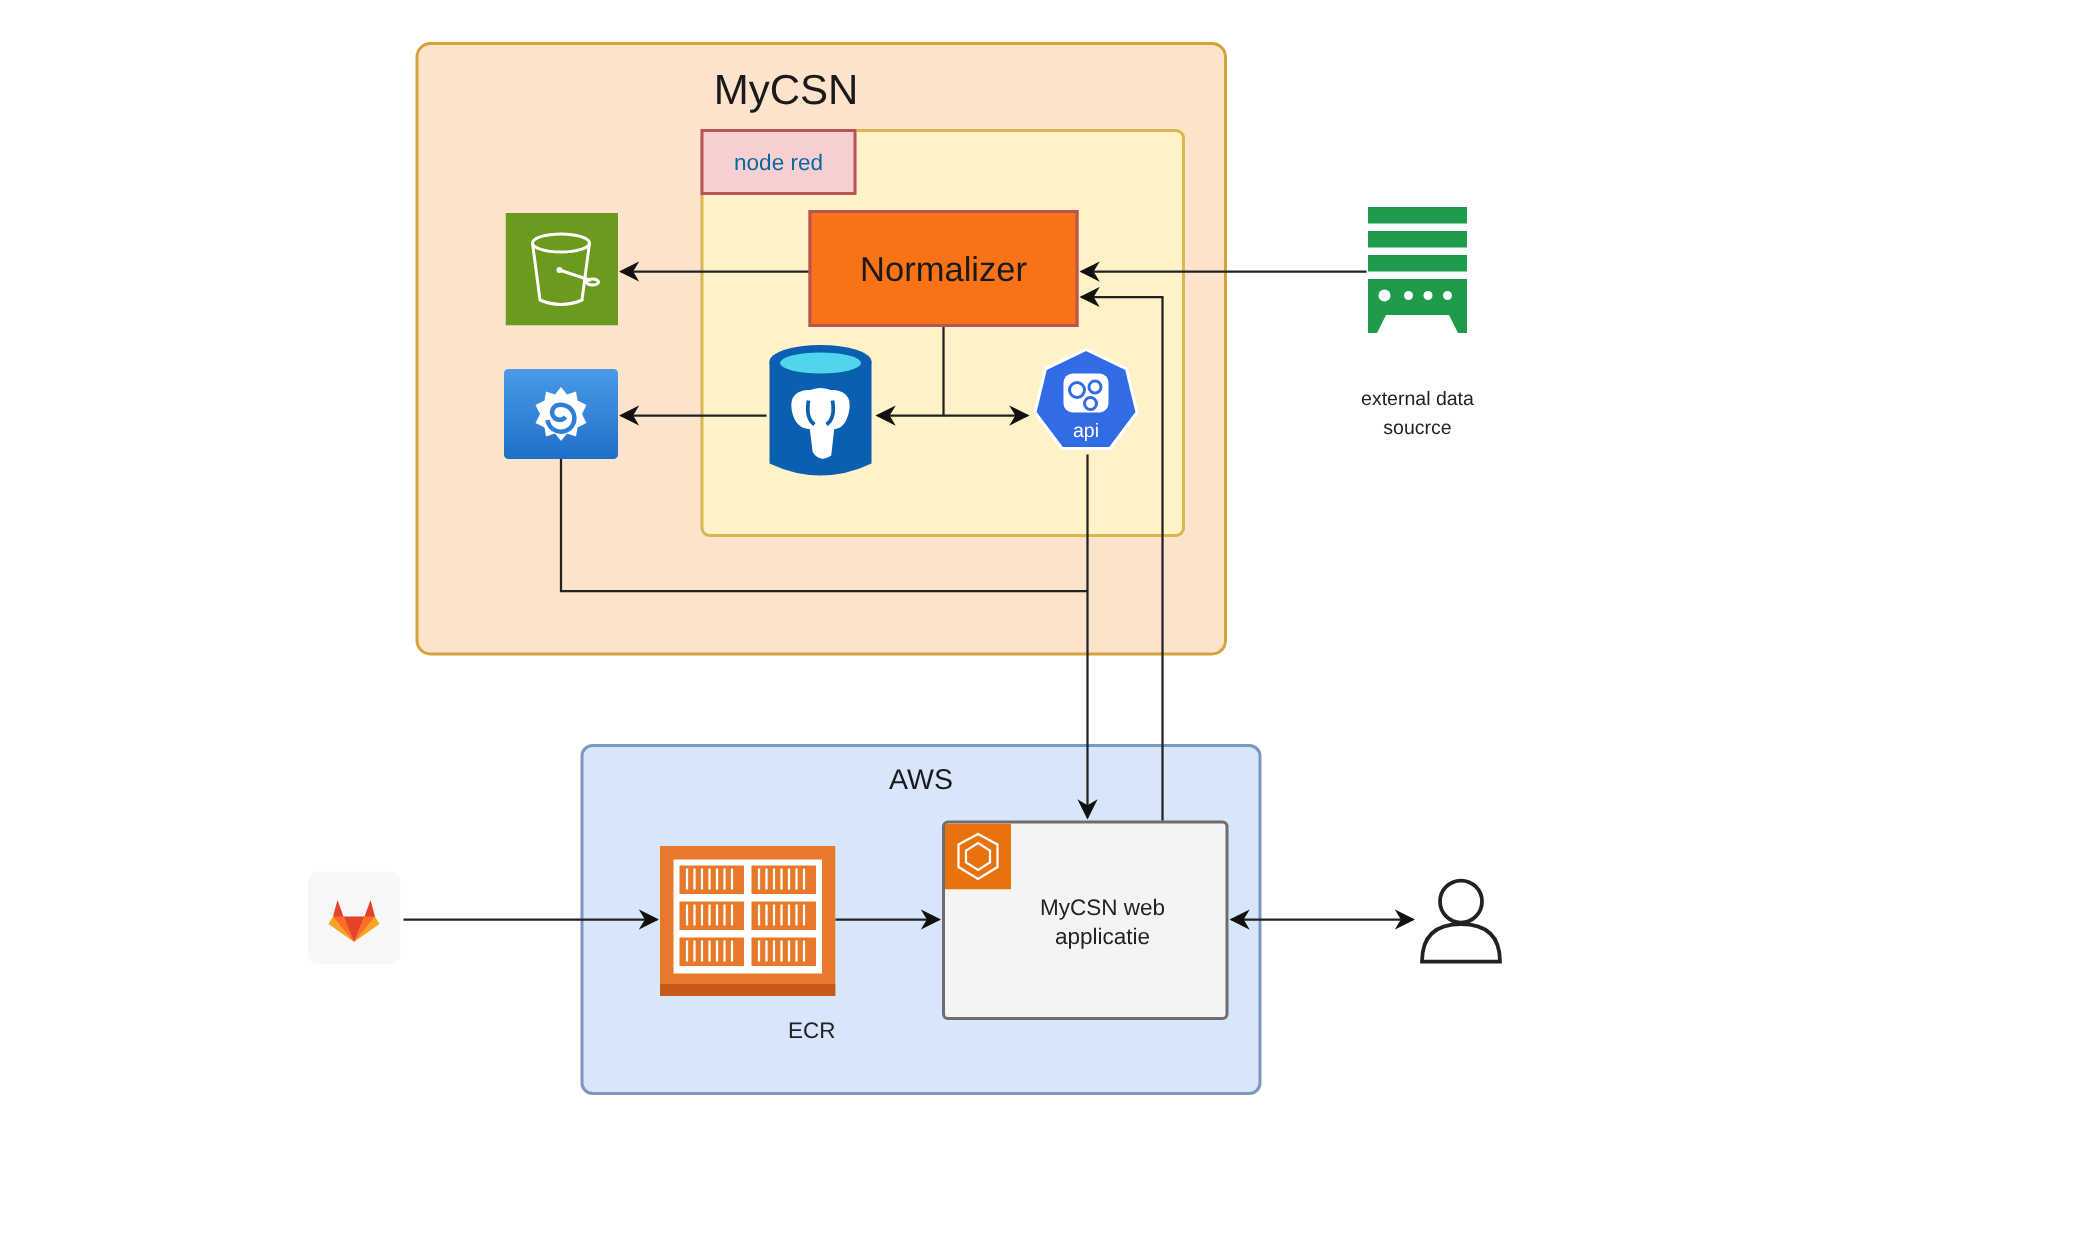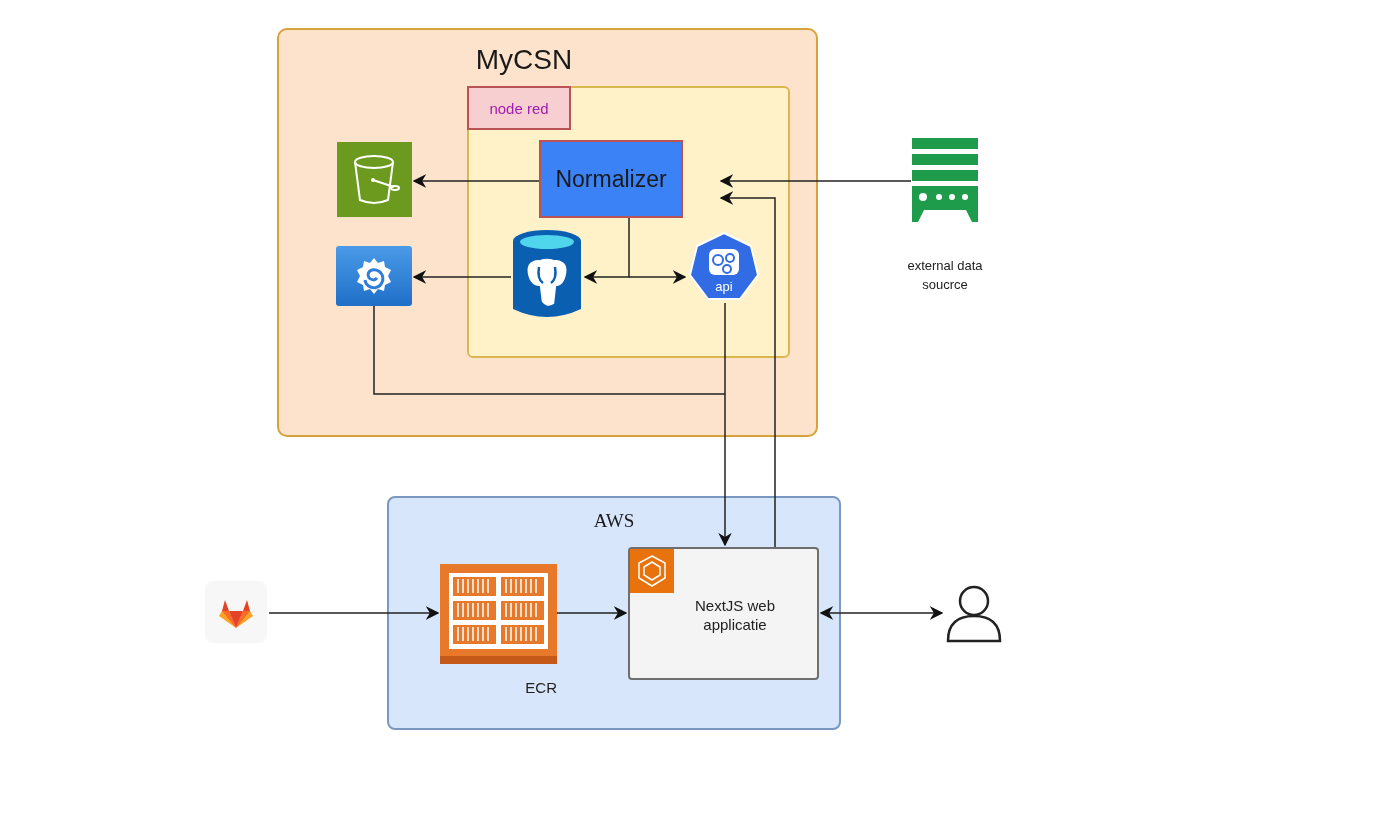--- a/index.html
+++ b/index.html
@@ -1,24 +1,24 @@
 <!DOCTYPE html>
 <html><head>
 <meta charset="utf-8">
 <style>
   html, body { margin:0; padding:0; background:#ffffff; }
   body { width:1382px; height:833px; position:relative; overflow:hidden; font-family:"Liberation Sans", sans-serif; }
   .abs { position:absolute; }
   .container-mycsn { left:277px; top:28px; width:541px; height:409px; background:#fde3cc; border:2px solid #d6a23a; border-radius:10px; box-sizing:border-box; }
   .title-mycsn { left:277px; top:44px; width:494px; text-align:center; font-size:28px; color:#1a1a1a; }
   .container-nodered { left:467px; top:86px; width:323px; height:272px; background:#fff1c8; border:2px solid #d8b751; border-radius:6px; box-sizing:border-box; }
-  .label-nodered { left:467px; top:86px; width:104px; height:44px; background:#f8cfd1; border:2px solid #b85456; box-sizing:border-box; font-size:15px; color:#a21caf; display:flex; align-items:center; justify-content:center; }
-  .normalizer { left:539px; top:140px; width:144px; height:78px; background:#3b82f6; border:2px solid #b85456; box-sizing:border-box; font-size:23px; color:#1a1a1a; display:flex; align-items:center; justify-content:center; }
+  .label-nodered { left:467px; top:86px; width:104px; height:44px; background:#f8cfd1; border:2px solid #b85456; box-sizing:border-box; font-size:15px; color:#0369a1; display:flex; align-items:center; justify-content:center; }
+  .normalizer { left:539px; top:140px; width:180px; height:78px; background:#f97316; border:2px solid #b85456; box-sizing:border-box; font-size:23px; color:#1a1a1a; display:flex; align-items:center; justify-content:center; }
   .container-aws { left:387px; top:496px; width:454px; height:234px; background:#d7e6fa; border:2px solid #7a98c0; border-radius:8px; box-sizing:border-box; }
-  .title-aws { left:387px; top:510px; width:454px; text-align:center; font-size:19px; color:#1a1a1a;font-family:Liberation Serif, serif; }
+  .title-aws { left:387px; top:510px; width:454px; text-align:center; font-size:19px; color:#1a1a1a; }
   .nextjs { left:628px; top:547px; width:191px; height:133px; background:#f4f4f4; border:2px solid #6e6e6e; border-radius:4px; box-sizing:border-box; }
   .nextjs-label { left:660px; top:596px; width:150px; text-align:center; font-size:15px; color:#222; line-height:19px; }
   .ecr-label { left:440px; top:679px; width:117px; text-align:right; font-size:15px; color:#222; }
   .ext-label { left:870px; top:256px; width:150px; text-align:center; font-size:13px; color:#222; line-height:19px; }
   svg.edges { position:absolute; left:0; top:0; width:1382px; height:833px; pointer-events:none; }
 </style>
 </head>
 <body>
 
 <div class="abs container-mycsn"></div>
@@ -110,21 +110,21 @@
   </g>
 </svg>
 <div class="abs ecr-label">ECR</div>
 
 <svg class="abs" style="left:630px;top:549px" width="44" height="44">
   <rect width="44" height="44" fill="#e8720c"></rect>
   <polygon points="22,7 35,14 35,29 22,37 9,29 9,14" fill="none" stroke="#fff" stroke-width="1.5"></polygon>
   <polygon points="22,13 30,18 30,26 22,31 14,26 14,18" fill="none" stroke="#fff" stroke-width="1.5"></polygon>
 </svg>
 <div class="abs nextjs-label">
-  <div>NextJS web</div>
+  <div>MyCSN web</div>
   <div>applicatie</div>
 </div>
 
 <svg class="abs" style="left:205px;top:581px" width="62" height="62">
   <rect width="62" height="62" rx="8" fill="#f7f7f7"></rect>
   <polygon points="31,47 17,30 20,19 24,30" fill="#e24329"></polygon>
   <polygon points="31,47 45,30 42,19 38,30" fill="#e24329"></polygon>
   <polygon points="31,47 24,30 38,30" fill="#e24329"></polygon>
   <polygon points="31,47 17,30 14,35" fill="#fca326"></polygon>
   <polygon points="31,47 45,30 48,35" fill="#fca326"></polygon>

